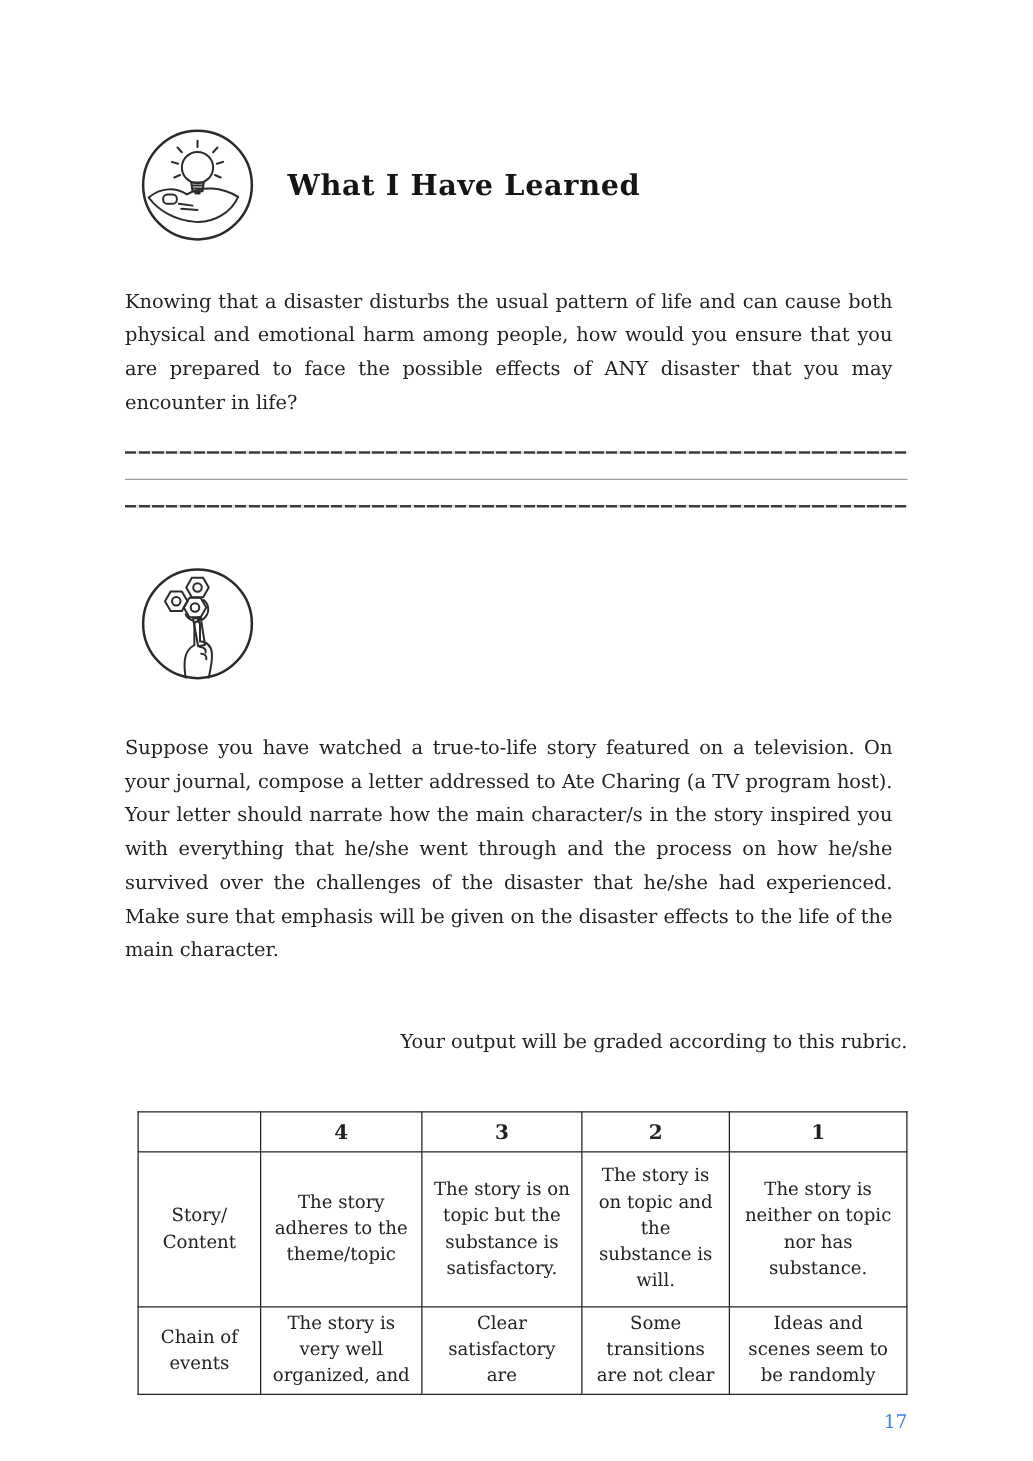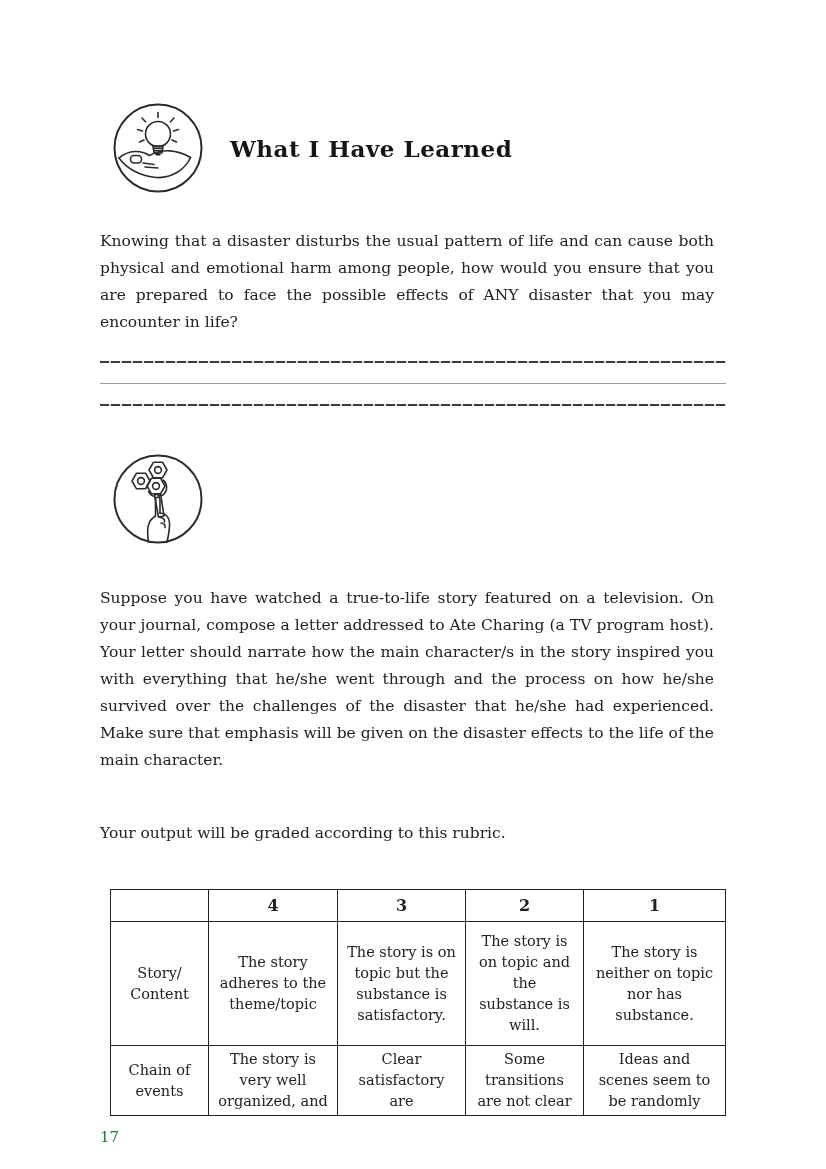--- a/index.html
+++ b/index.html
@@ -28,21 +28,21 @@
   }
 
   
   .para {
     margin: 34px 12px 0 0;
     font-size: 15.5px; line-height: 27px;
     text-align: justify;
     color: #222;
   }
   .para.second { margin-top: 40px; }
-  .note { margin: 46px 0 0 0; font-size: 15.5px; line-height: 27px; color: #222; }
+  .note { margin: 46px 0 0 0; font-size: 15.5px; line-height: 27px; color: #222; text-align: right; }
 
   
   .answer-lines { margin-top: 6px; }
   .answer-line { height: 21px; position: relative; }
   .answer-line.third { height: 22px; }
   .answer-line::after {
     content: ""; position: absolute; left: 0; right: 0; bottom: 0; height: 1.6px;
   }
   .answer-line.dashed::after {
     background: repeating-linear-gradient(to right, #3c3c3c 0 9px, rgba(60,60,60,0.18) 9px 11px);
@@ -60,21 +60,21 @@
   }
   table.rubric th, table.rubric td {
     border: 1.5px solid #222;
     text-align: center; vertical-align: middle;
     padding: 3px 8px;
   }
   table.rubric thead th { height: 32px; font-weight: bold; font-size: 16px; }
   table.rubric tr.row1 td { height: 124px; }
   table.rubric tr.row2 td { height: 70px; }
 
-  .page-number { margin-top: 12px; text-align: left; font-size: 15px; color: #15803d; }
+  .page-number { margin-top: 12px; text-align: right; font-size: 15px; color: #3b82f6; }
 
   svg .ln { fill: none; stroke: #2b2b2b; stroke-width: 2; stroke-linecap: round; stroke-linejoin: round; }
   svg .ln-thin { fill: none; stroke: #2b2b2b; stroke-width: 1.6; stroke-linecap: round; stroke-linejoin: round; }
   svg .fillw { fill: #fff; stroke: #2b2b2b; stroke-width: 1.6; stroke-linejoin: round; }
   svg .dark { fill: #2b2b2b; stroke: none; }
 </style>
 </head>
 <body>
 
 <div class="page">

